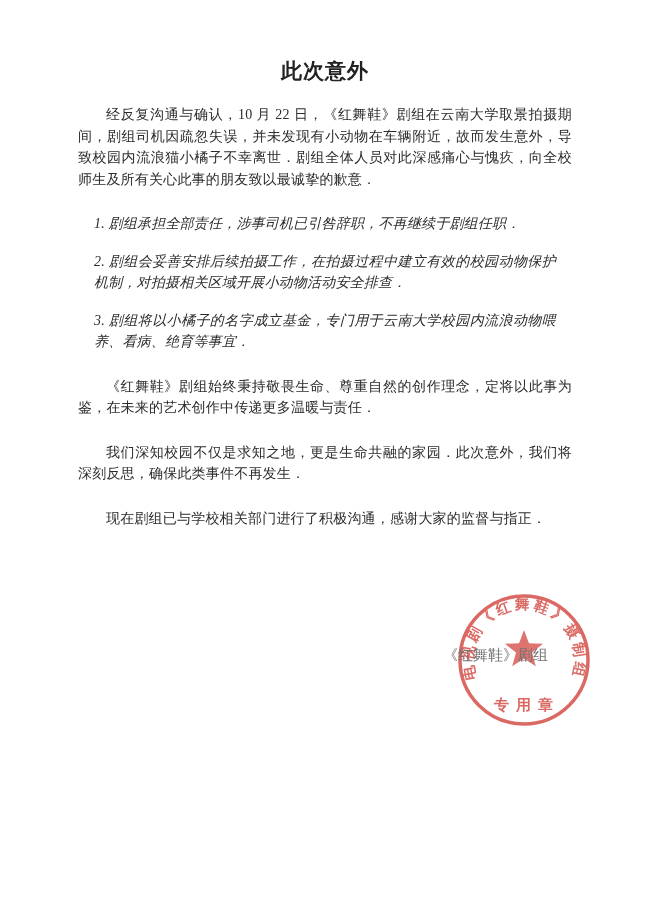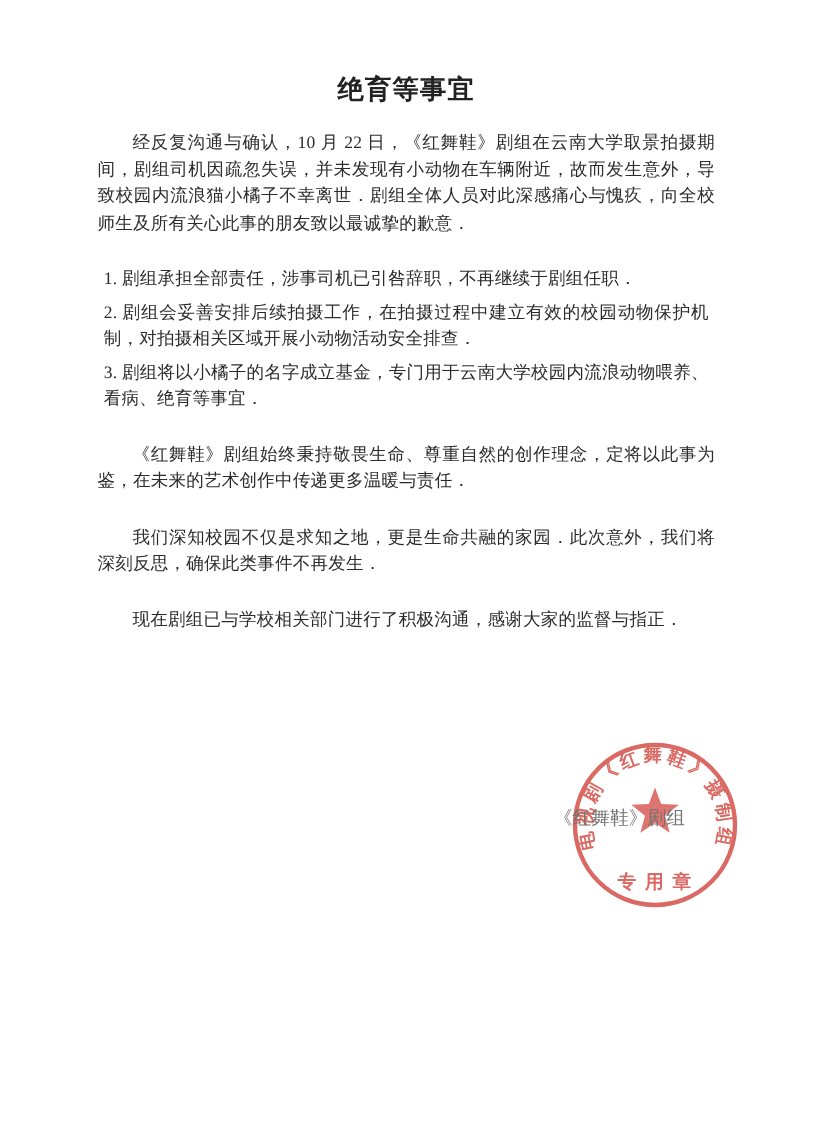--- a/index.html
+++ b/index.html
@@ -25,21 +25,21 @@
   .content {
     position: absolute;
     left: 78px; top: 104px; width: 494px;
     font-size: 14px;
     line-height: 21.5px;
     letter-spacing: 0.2px;
     text-align: justify;
   }
   .para { margin: 0 0 23px; text-indent: 2em; }
   .list { margin: 0 0 23px; }
-  .item { margin: 5px; }
+  .item { margin: 16px; font-style: italic; }
   .signature {
     position: absolute;
     top: 645px; right: 102px;
     font-size: 15px;
     line-height: 21px;
     z-index: 2;
     color: #737373;
   }
   .stamp {
     position: absolute;
@@ -53,21 +53,21 @@
   .stamp-star { fill: #d6544e; opacity: 0.92; }
   .stamp-text { fill: #d6544e; font-weight: 700; font-family: "Liberation Serif", "DejaVu Serif", serif; }
   .stamp-text-arc { font-size: 14.5px; letter-spacing: 3.5px; }
   .stamp-text-bottom { font-size: 15px; letter-spacing: 7px; }
 </style>
 </head>
 <body>
 
 <div class="doc">
 
-  <h1 class="title">绝育等事宜</h1>
+  <h1 class="title">此次意外</h1>
 
   <div class="content">
     <p class="para">经反复沟通与确认，10 月 22 日，《红舞鞋》剧组在云南大学取景拍摄期间，剧组司机因疏忽失误，并未发现有小动物在车辆附近，故而发生意外，导致校园内流浪猫小橘子不幸离世．剧组全体人员对此深感痛心与愧疚，向全校师生及所有关心此事的朋友致以最诚挚的歉意．</p>
     <div class="list">
       <p class="item">1. 剧组承担全部责任，涉事司机已引咎辞职，不再继续于剧组任职．</p>
       <p class="item">2. 剧组会妥善安排后续拍摄工作，在拍摄过程中建立有效的校园动物保护机制，对拍摄相关区域开展小动物活动安全排查．</p>
       <p class="item">3. 剧组将以小橘子的名字成立基金，专门用于云南大学校园内流浪动物喂养、看病、绝育等事宜．</p>
     </div>
     <p class="para">《红舞鞋》剧组始终秉持敬畏生命、尊重自然的创作理念，定将以此事为鉴，在未来的艺术创作中传递更多温暖与责任．</p>
     <p class="para">我们深知校园不仅是求知之地，更是生命共融的家园．此次意外，我们将深刻反思，确保此类事件不再发生．</p>

